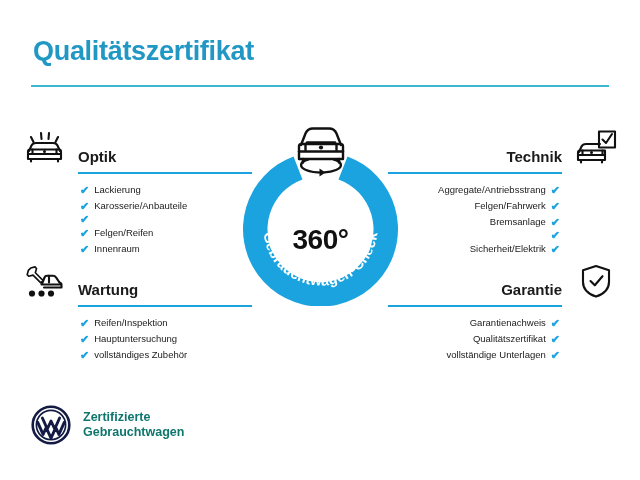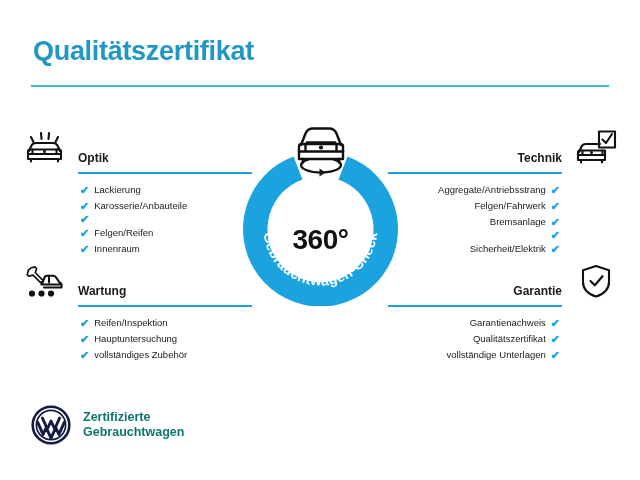--- a/index.html
+++ b/index.html
@@ -60,21 +60,21 @@
 
   .sec-icon {
     width: 44px;
     height: 40px;
     flex: 0 0 44px;
     display: flex;
     align-items: center;
     justify-content: center;
   }
   .sec-title {
-    font-size: 12px;
+    font-size: 15px;
     font-weight: bold;
     color: #1a1a1a;
     line-height: 1;
     padding-bottom: 4px;
     white-space: nowrap;
   }
   .sec-title.l { margin-left: 12px; }
   .sec-title.r { margin-right: 12px; }
 
   .sec-rule {

